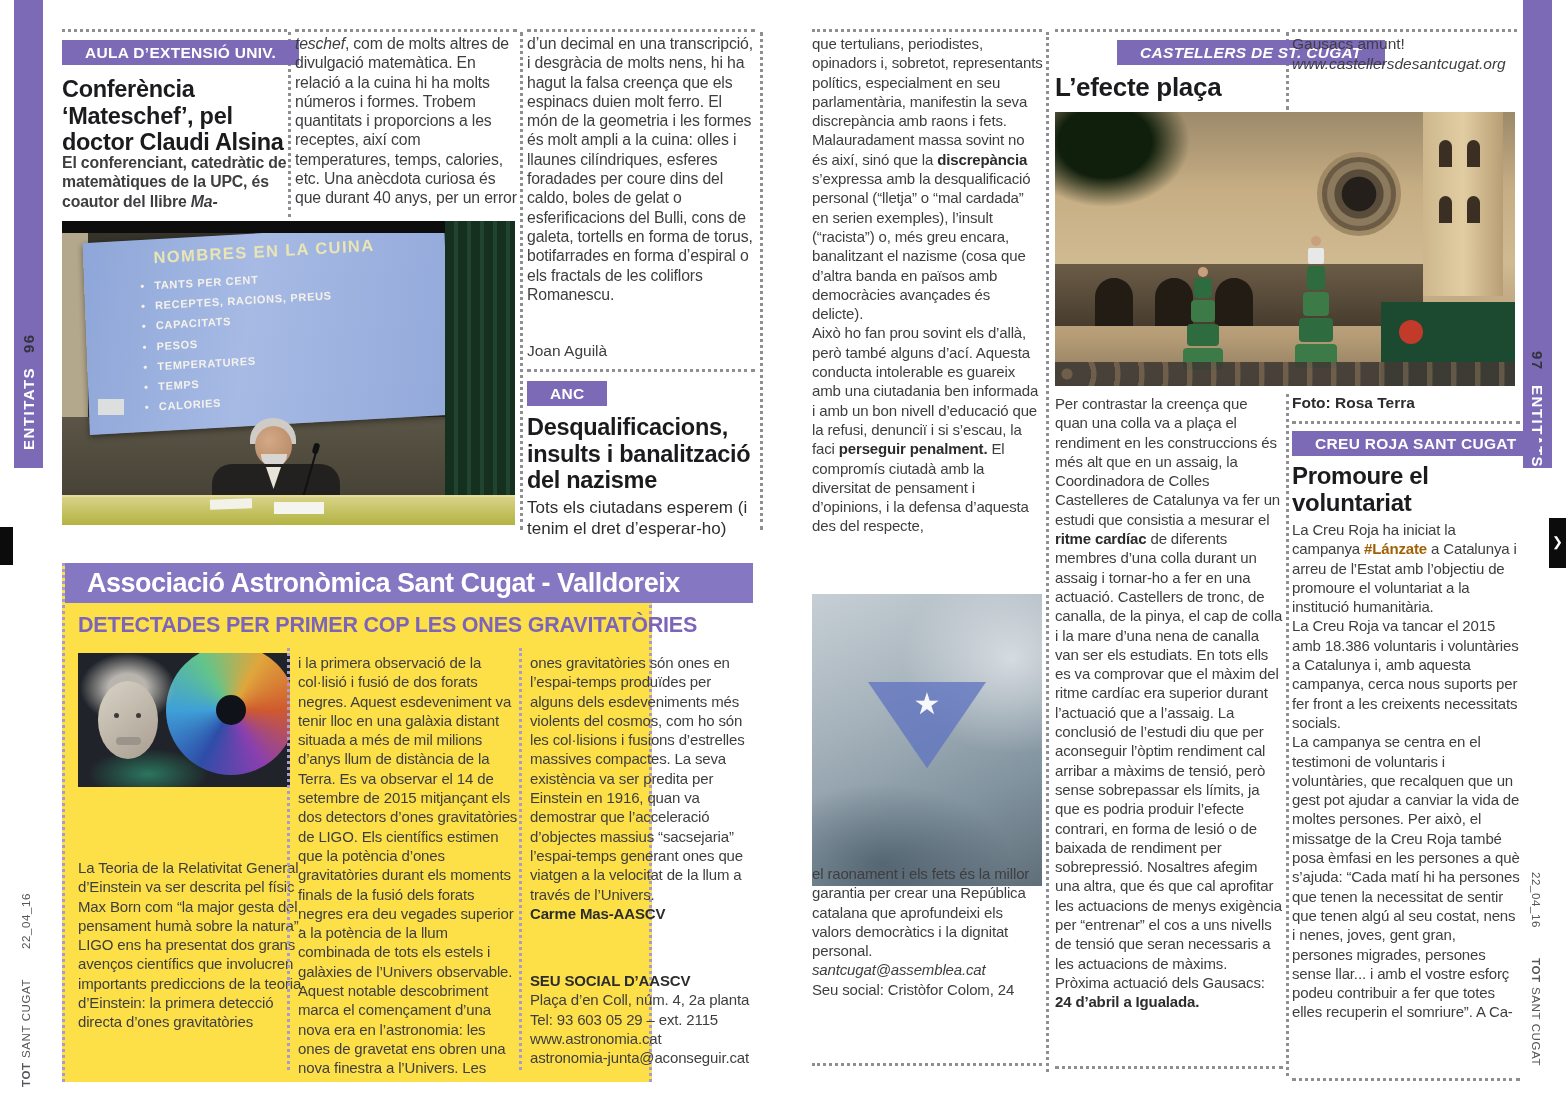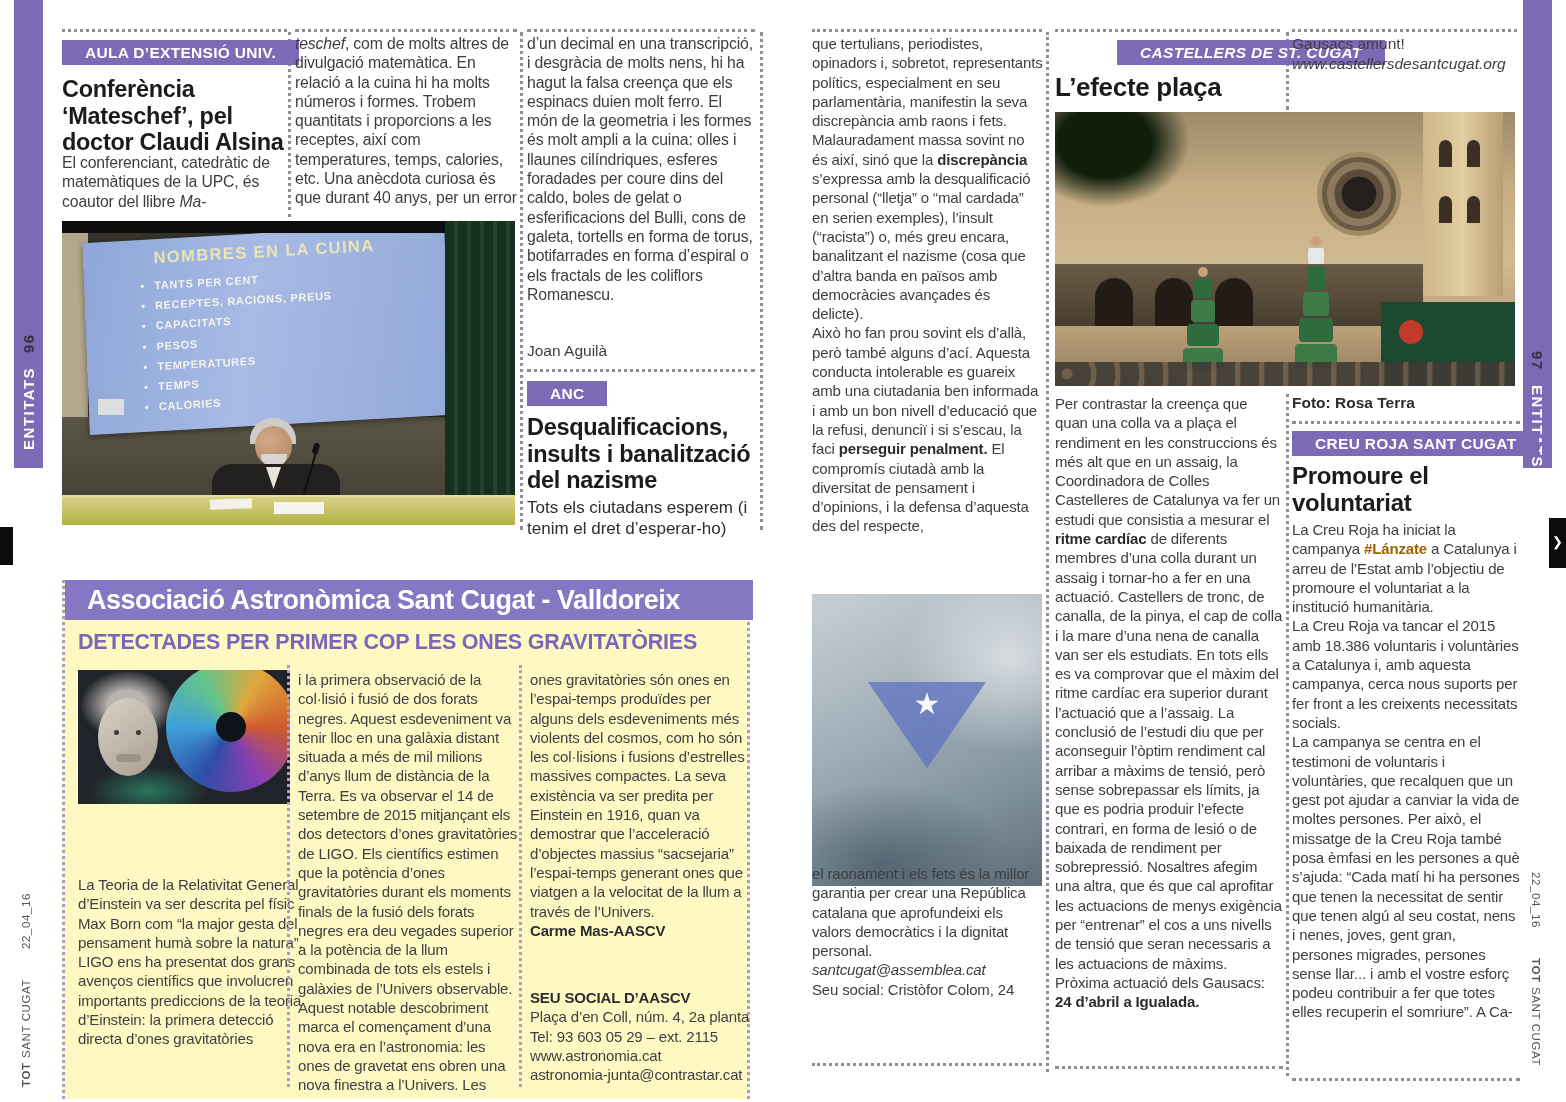--- a/index.html
+++ b/index.html
@@ -102,22 +102,22 @@
   .p3-banner{left:326px;top:190px;width:134px;height:84px;background:#1c4a30;}
   .p3-red{left:344px;top:208px;width:24px;height:24px;border-radius:50%;background:#c23b2a;}
   .p3-crowd{left:0;top:250px;width:460px;height:24px;opacity:.9;
      background:repeating-radial-gradient(circle at 12px 12px,#6b5a48 0 5px,#3f3a34 6px 24px);}
   .lvl{position:absolute;border-radius:4px;background:#3c7a48;}
   .lvl.alt{background:#2e6b3e;}
   .hd{position:absolute;width:10px;height:10px;border-radius:50%;background:#c9a07c;}
   .pants{position:absolute;background:#e8e8e8;border-radius:2px;}
 
   
-  .astro{left:62px;top:563px;width:688px;height:519px;background:#fef9c3;
-         border-left:3px dotted #a79bd2;border-right:3px dotted #a79bd2;box-sizing:border-box;margin-top:17px;}
+  .astro{left:62px;top:563px;width:590px;height:519px;background:#fde047;
+         border-left:3px dotted #a79bd2;border-right:3px dotted #a79bd2;box-sizing:border-box;}
   .astro-banner{position:absolute;left:0;top:0;width:688px;height:40px;background:#8577c1;
       color:#fff;font-size:27px;font-weight:600;letter-spacing:-0.5px;line-height:40px;padding-left:22px;box-sizing:border-box;}
   .astro-head{position:absolute;left:13px;top:50px;width:665px;font-size:21.5px;font-weight:bold;
       color:#7b64ba;letter-spacing:-0.2px;}
   .einstein{position:absolute;left:13px;top:90px;width:212px;height:134px;background:#20242a;overflow:hidden;}
   .e-swirl{position:absolute;left:88px;top:-8px;width:130px;height:130px;border-radius:50%;
       background:conic-gradient(from 210deg,#2e4da8,#3fa0d8,#63c48a,#e0a63c,#cf5a2e,#8a3fb0,#2e4da8);}
   .e-swirl-core{position:absolute;left:138px;top:42px;width:30px;height:30px;border-radius:50%;background:#10121a;}
   .e-teal{position:absolute;left:10px;top:96px;width:120px;height:50px;border-radius:50%;
       background:radial-gradient(closest-side,rgba(46,138,106,.8),rgba(46,138,106,0));}
@@ -174,21 +174,21 @@
 
   <div class="dot-v abs" style="left:288px;top:32px;height:185px;"></div>
   <div class="dot-v abs" style="left:520px;top:32px;height:498px;"></div>
   <div class="dot-v abs" style="left:760px;top:32px;height:498px;"></div>
   <div class="dot-v abs" style="left:1046px;top:32px;height:1040px;"></div>
   <div class="dot-v abs" style="left:1286px;top:32px;height:78px;"></div>
   <div class="dot-v abs" style="left:1286px;top:394px;height:682px;"></div>
 
   <div class="abs tag" style="left:62px;top:40px;">AULA D’EXTENSIÓ UNIV.</div>
   <div class="abs art-title" style="left:62px;top:76px;width:228px;">Conferència ‘Mateschef’, pel doctor Claudi Alsina</div>
-  <div class="abs body-text" style="left:62px;top:153px;width:228px;font-size:15.8px;"><span>El conferenciant, catedràtic de matemàtiques de la UPC, és coautor del llibre </span><span class="r-i">Ma-</span></div>
+  <div class="abs body-text" style="left:62px;top:153px;width:228px;font-size:15.8px;font-weight:bold;"><span>El conferenciant, catedràtic de matemàtiques de la UPC, és coautor del llibre </span><span class="r-i">Ma-</span></div>
 
   <div class="abs photo1">
     <div class="abs p1-wall"></div>
     <div class="abs p1-lower"></div>
     <div class="abs p1-screen">
       <div class="slide-title">NOMBRES EN LA CUINA</div>
       <div class="slide-bullets">
           <div class="list-item">TANTS PER CENT</div>
           <div class="list-item">RECEPTES, RACIONS, PREUS</div>
           <div class="list-item">CAPACITATS</div>
@@ -297,21 +297,21 @@
     <div class="astro-col body-text" style="left:13px;top:295px;">La Teoria de la Relativitat General d’Einstein va ser descrita pel físic Max Born com “la major gesta del pensament humà sobre la natura”. LIGO ens ha presentat dos grans avenços científics que involucren importants prediccions de la teoria d’Einstein: la primera detecció directa d’ones gravitatòries</div>
     <div class="astro-col body-text" style="left:233px;top:90px;width:222px;">i la primera observació de la col·lisió i fusió de dos forats negres. Aquest esdeveniment va tenir lloc en una galàxia distant situada a més de mil milions d’anys llum de distància de la Terra. Es va observar el 14 de setembre de 2015 mitjançant els dos detectors d’ones gravitatòries de LIGO. Els científics estimen que la potència d’ones gravitatòries durant els moments finals de la fusió dels forats negres era deu vegades superior a la potència de la llum combinada de tots els estels i galàxies de l’Univers observable. Aquest notable descobriment marca el començament d’una nova era en l’astronomia: les ones de gravetat ens obren una nova finestra a l’Univers. Les</div>
     <div class="astro-col body-text" style="left:465px;top:90px;width:220px;"><span>ones gravitatòries són ones en l’espai-temps produïdes per alguns dels esdeveniments més violents del cosmos, com ho són les col·lisions i fusions d’estrelles massives compactes. La seva existència va ser predita per Einstein en 1916, quan va demostrar que l’acceleració d’objectes massius “sacsejaria” l’espai-temps generant ones que viatgen a la velocitat de la llum a través de l’Univers.<br></span><span class="r-b">Carme Mas-AASCV</span></div>
 
     <div class="astro-col" style="left:465px;top:408px;width:220px;">
       <div class="seu-title body-text" style="font-weight:bold;">SEU SOCIAL D’AASCV</div>
       <div class="seu-lines">
           <div class="list-item">Plaça d’en Coll, núm. 4, 2a planta</div>
           <div class="list-item">Tel: 93 603 05 29 – ext. 2115</div>
           <div class="list-item">www.astronomia.cat</div>
-          <div class="list-item">astronomia-junta@contrastar.cat</div>
+          <div class="list-item">astronomia-junta@aconseguir.cat</div>
         </div>
     </div>
 
     <div class="dot-v purple" style="position:absolute;left:222px;top:85px;height:422px;"></div>
     <div class="dot-v purple" style="position:absolute;left:454px;top:85px;height:422px;"></div>
   </div>
 
 </div>
 
 </body></html>

